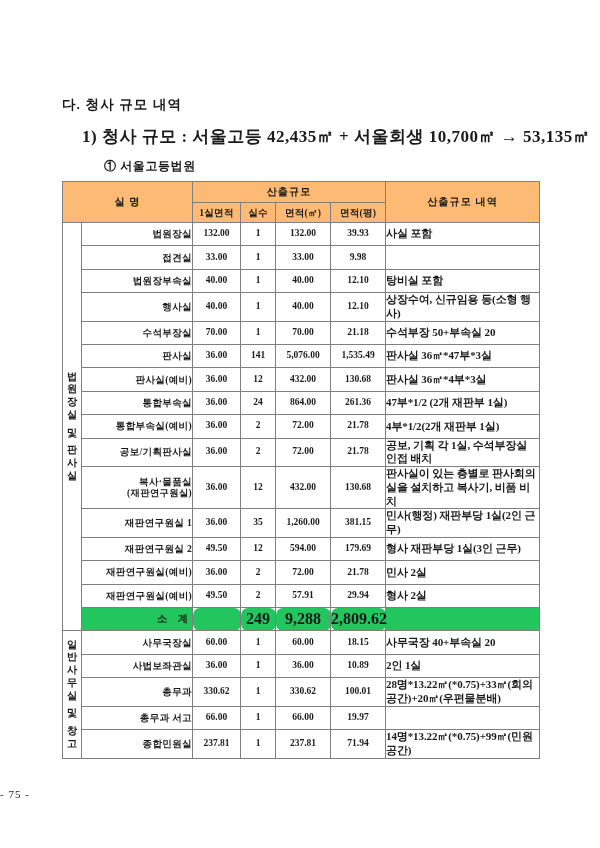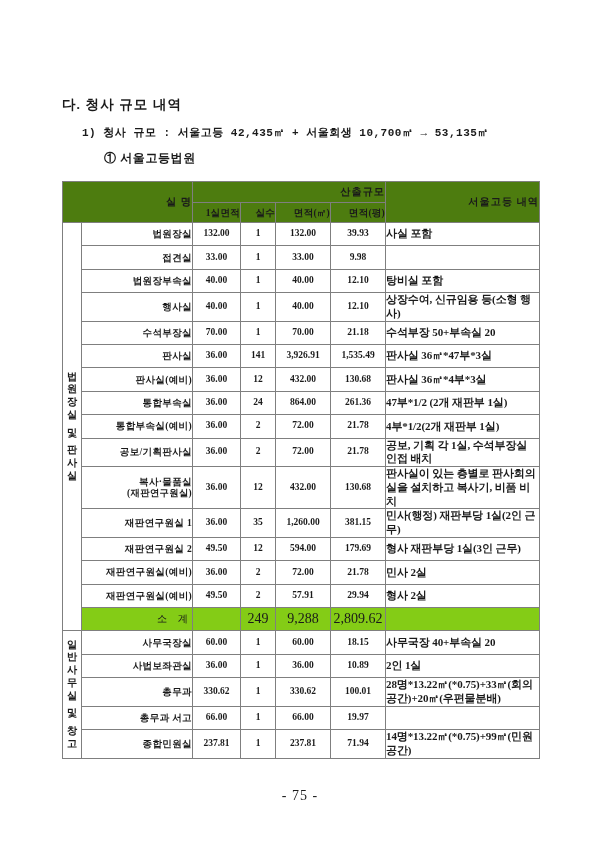--- a/index.html
+++ b/index.html
@@ -33,26 +33,25 @@
     width: 480px;
   }
   .h-level1 {
     font-size: 13.5px;
     font-weight: bold;
     letter-spacing: 1.1px;
     margin: 0 0 11px 0;
     white-space: nowrap;
   }
   .h-level2 {
-    font-size: 11px;
+    font-size: 17px;
     font-weight: bold;
     letter-spacing: 0.5px;
     margin: 0 0 10px 20px;
     white-space: nowrap;
-    font-family: Liberation Mono, monospace;
   }
   .h-level3 {
     font-size: 12px;
     font-weight: bold;
     letter-spacing: 0.6px;
     margin: 0 0 0 42px;
     white-space: nowrap;
   }
 
   
@@ -69,23 +68,23 @@
     font-size: 9.1px;
   }
   table.schedule th,
   table.schedule td {
     border: 1px solid #7f7f7f;
     padding: 0;
     vertical-align: middle;
     line-height: 1.25;
   }
   thead th {
-    background: #4d7c0f;
-    font-weight: bold;
-    text-align: right;
+    background: #fdba74;
+    font-weight: bold;
+    text-align: center;
     letter-spacing: 1px;
     font-size: 10.2px;
     height: 20px;
   }
   thead th.sub {
     font-size: 9.6px;
     letter-spacing: 0.2px;
     height: 19px;
   }
 
@@ -126,40 +125,41 @@
   td.note {
     text-align: left;
     padding: 1px 3px;
     font-size: 11px;
     font-weight: bold;
     letter-spacing: -0.1px;
     line-height: 1.2;
     word-break: break-all;
   }
   tr.subtotal td {
-    background: #84cc16;
-    font-weight: normal;
+    background: #22c55e;
+    font-weight: bold;
   }
   tr.subtotal td.room {
     letter-spacing: 4px;
     font-size: 10.2px;
     text-indent: 4px;
   }
   tr.subtotal td.num {
-    font-size: 14px;
+    font-size: 16px;
+    border-radius: 7px;
   }
 
   
   .footer {
     position: absolute;
     left: 0;
     top: 788px;
     width: 600px;
-    text-align: center;
-    font-size: 14px;
+    text-align: left;
+    font-size: 11px;
     letter-spacing: 1px;
   }
 </style>
 </head>
 <body>
 
 <div class="page">
 
   <div class="heading-block">
     <div class="h-level1">다. 청사 규모 내역</div>
@@ -175,21 +175,21 @@
         <col style="width:48px">
         <col style="width:35px">
         <col style="width:55px">
         <col style="width:55px">
         <col style="width:154px">
       </colgroup>
       <thead>
         <tr>
           <th colspan="2" rowspan="2">실  명</th>
           <th colspan="4">산출규모</th>
-          <th rowspan="2">서울고등 내역</th>
+          <th rowspan="2">산출규모 내역</th>
         </tr>
         <tr>
           <th class="sub">1실면적</th>
           <th class="sub">실수</th>
           <th class="sub">면적(㎡)</th>
           <th class="sub">면적(평)</th>
         </tr>
       </thead>
       <tbody id="table-body">
           <tr>
@@ -241,21 +241,21 @@
             <td class="num">70.00</td>
             <td class="num">1</td>
             <td class="num">70.00</td>
             <td class="num">21.18</td>
             <td class="note">수석부장 50+부속실 20</td>
           </tr>
           <tr>
             <td class="room">판사실</td>
             <td class="num">36.00</td>
             <td class="num">141</td>
-            <td class="num">3,926.91</td>
+            <td class="num">5,076.00</td>
             <td class="num">1,535.49</td>
             <td class="note">판사실 36㎡*47부*3실</td>
           </tr>
           <tr>
             <td class="room">판사실(예비)</td>
             <td class="num">36.00</td>
             <td class="num">12</td>
             <td class="num">432.00</td>
             <td class="num">130.68</td>
             <td class="note">판사실 36㎡*4부*3실</td>

